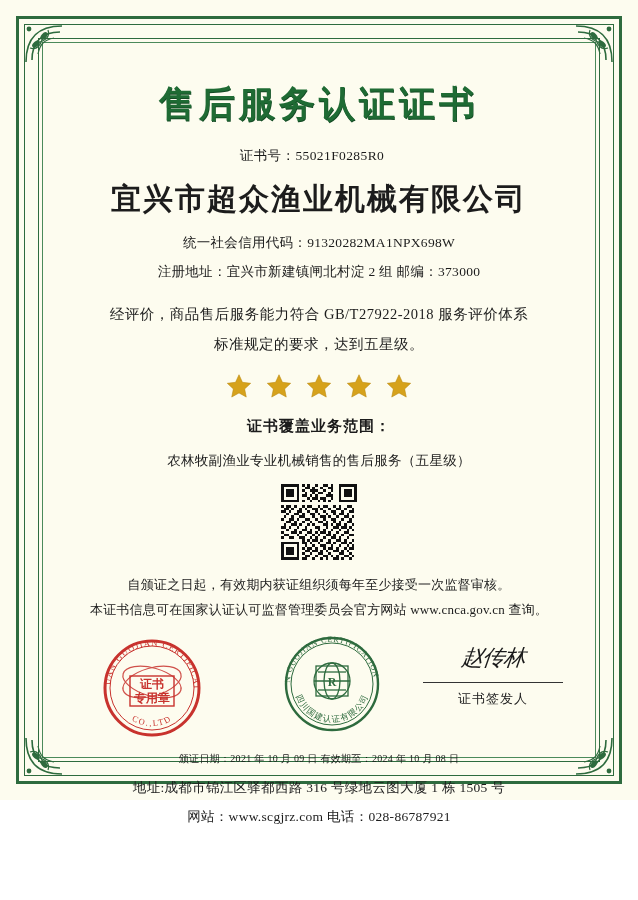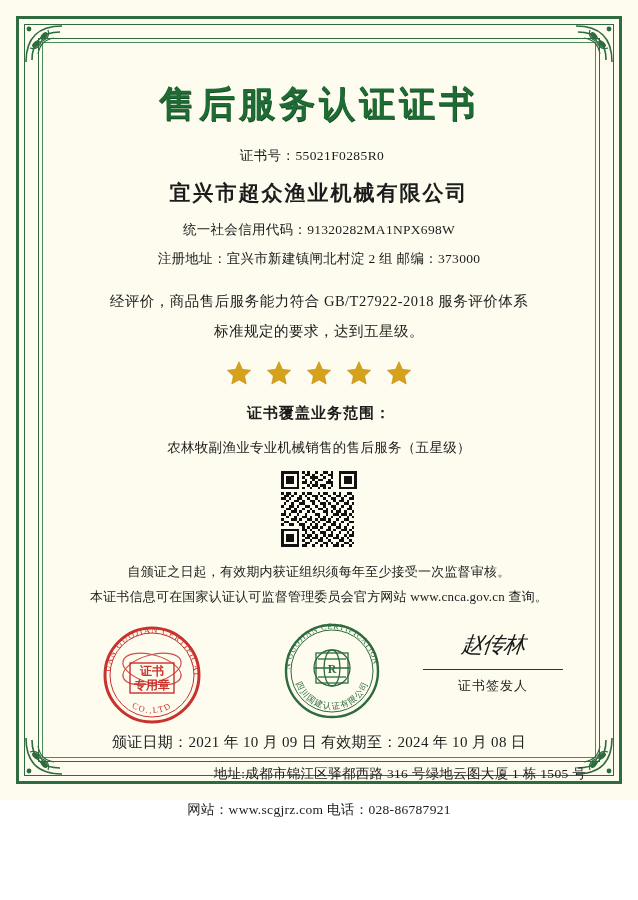--- a/index.html
+++ b/index.html
@@ -93,21 +93,21 @@
   .cert-no {
     margin-top: 18px;
     text-align: center;
     padding-right: 14px;
     font-size: 13.5px;
     letter-spacing: 0.4px;
   }
 
   .company {
     margin-top: 14px;
-    font-size: 21px;
+    font-size: 30px;
     font-weight: bold;
     letter-spacing: 2px;
   }
 
   .line {
     margin-top: 14px;
     font-size: 13.5px;
     letter-spacing: 0.3px;
   }
   .line.small-gap { margin-top: 11px; }
@@ -199,31 +199,31 @@
     width: 140px;
     margin: 2px auto 0 auto;
   }
   .sign-label {
     margin-top: 7px;
     font-size: 13px;
     letter-spacing: 1px;
   }
 
   .dates {
-    font-size: 15px;
+    margin-top: 6px;
+    font-size: 10px;
     letter-spacing: 0.3px;
   }
   .addr {
     margin-top: 13px;
     font-size: 13.5px;
     letter-spacing: 0.3px;
-    text-align: right;
   }
   .web {
-    margin-top: 18px;
+    margin-top: 11px;
     font-size: 13.5px;
     letter-spacing: 0.3px;
   }
 </style>
 </head>
 <body>
 
 <div class="certificate">
 
   <div class="frame-outer"></div>

